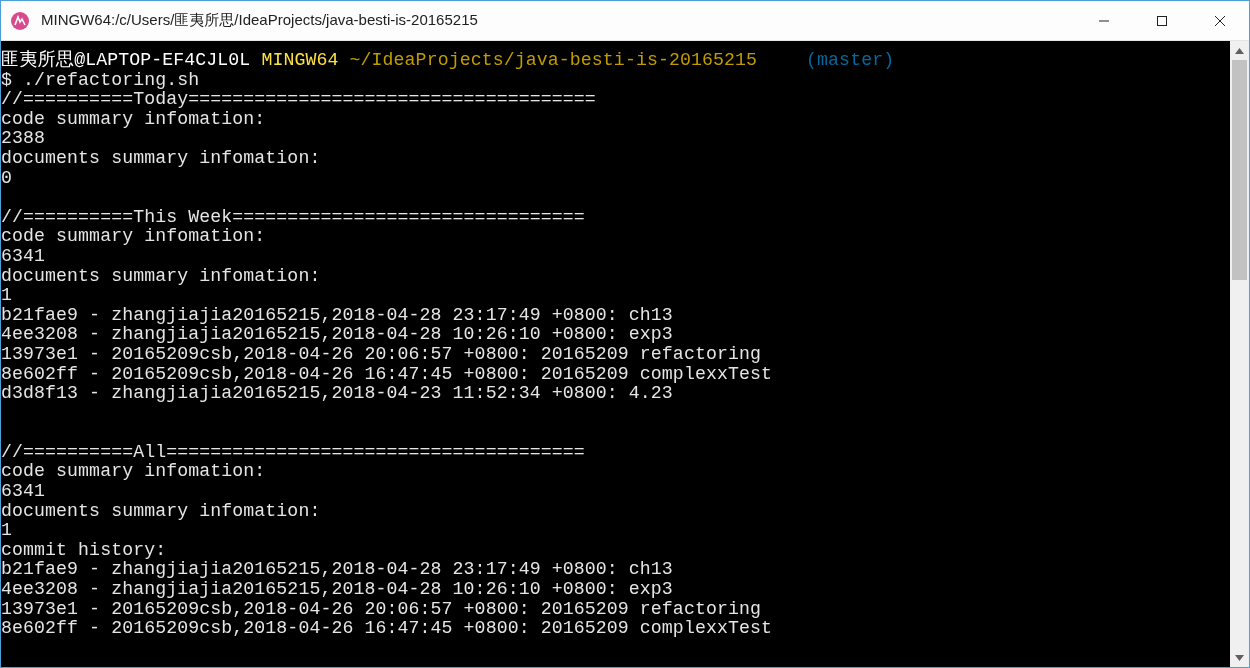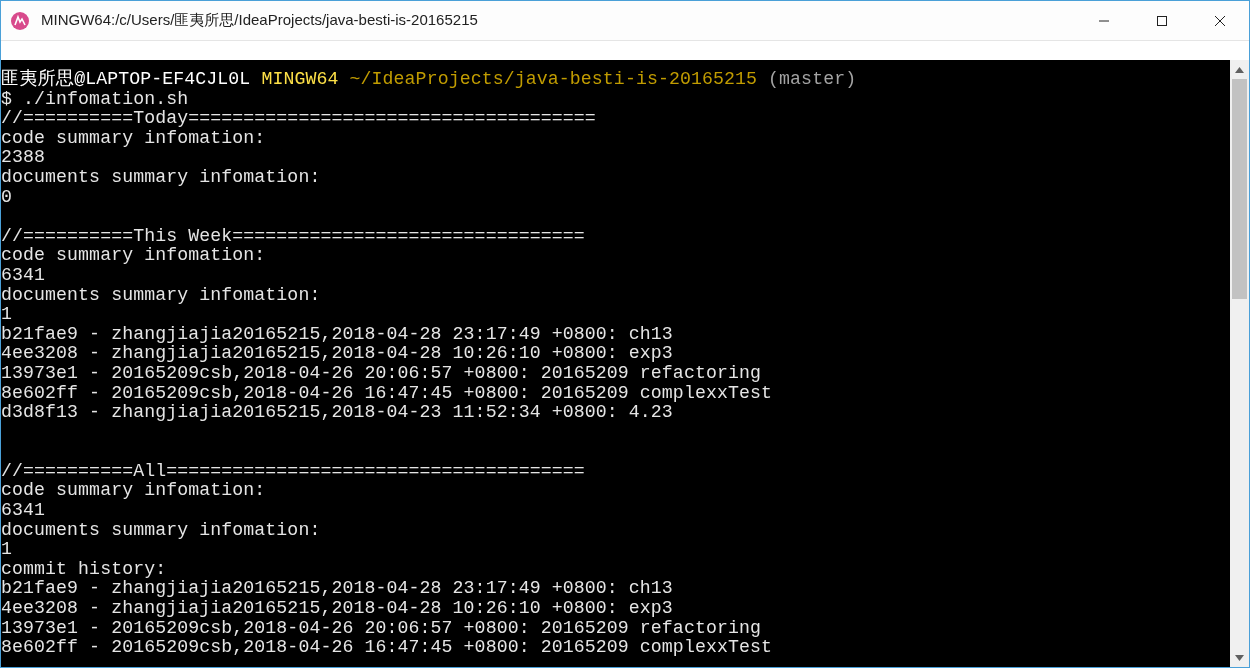--- a/index.html
+++ b/index.html
@@ -11,21 +11,20 @@
     overflow: hidden;
     position: relative;
   }
   .window {
     width: 1250px;
     height: 668px;
     border: 1px solid #4aa0d8;
     display: flex;
     flex-direction: column;
     background: #fff;
-    gap: 19px;
   }
   .titlebar {
     height: 40px;
     background: #fdfdfd;
     display: flex;
     align-items: center;
     padding-left: 8px;
     flex-shrink: 0;
     border-bottom: 1px solid #e5e5e5;
   }
@@ -98,21 +97,21 @@
     position: absolute;
     left: 2px;
     right: 2px;
     top: 19px;
     height: 220px;
     background: #c2c2c2;
   }
   .green { color: #ffffff; }
   .magenta { color: #fde047; }
   .yellow { color: #c19c00; margin-top: 28px; }
-  .cyan { color: #a3a3a3; }
+  .cyan { color: #0369a1; margin-left: 38px; }
   .white { color: #e5e5e5; }
 </style>
 </head>
 <body>
 
 <div class="window">
 
   <div class="titlebar">
     <span class="app-icon">
       <svg width="20" height="20" viewBox="0 0 20 20">
@@ -136,21 +135,21 @@
         <svg width="12" height="12">
             <line x1="1" y1="1" x2="11" y2="11" stroke="#222" stroke-width="1"></line>
             <line x1="11" y1="1" x2="1" y2="11" stroke="#222" stroke-width="1"></line>
           </svg>
       </div>
     </div>
   </div>
 
   <div class="terminal-wrap">
     <div class="terminal"><span class="green">匪夷所思@LAPTOP-EF4CJL0L</span> <span class="magenta">MINGW64</span> <span class="yellow">~/IdeaProjects/java-besti-is-20165215</span> <span class="cyan">(master)</span>
-<span class="white">$ </span><span class="white">./infomation.sh</span>
+<span class="white">$ </span><span class="white">./refactoring.sh</span>
 <span>//==========Today=====================================</span>
 <span>code summary infomation:</span>
 <span>2388</span>
 <span>documents summary infomation:</span>
 <span>0</span>
 <span></span>
 <span>//==========This Week================================</span>
 <span>code summary infomation:</span>
 <span>6341</span>
 <span>documents summary infomation:</span>

